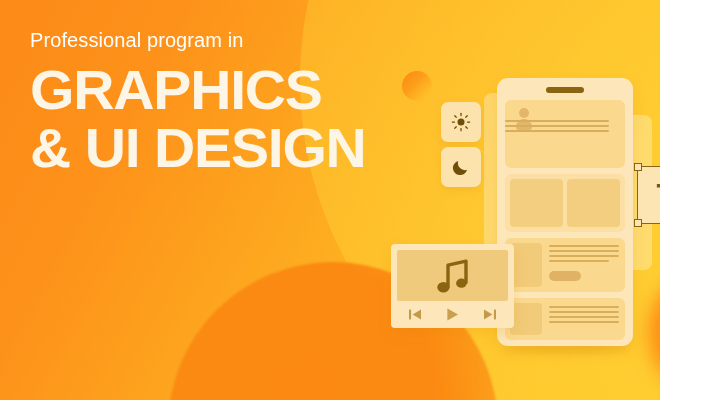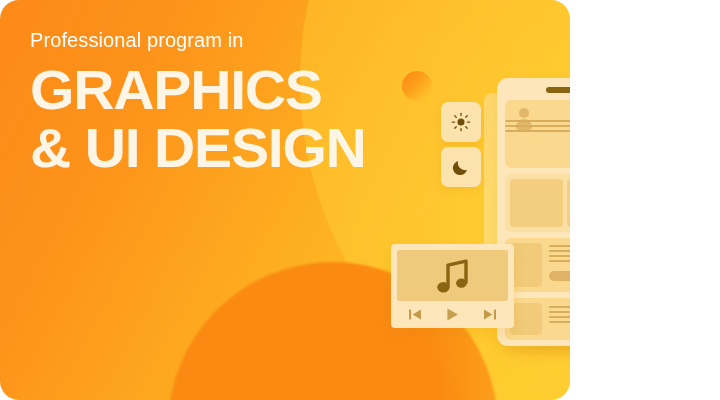--- a/index.html
+++ b/index.html
@@ -2,26 +2,25 @@
 <html><head>
 <meta charset="utf-8">
 <style>
   html, body {
     margin: 0;
     padding: 0;
     background: #ffffff;
   }
   #banner {
     position: relative;
-    width: 570px;
+    width: 660px;
     height: 400px;
     overflow: hidden;
     font-family: "Liberation Sans", sans-serif;
     background: linear-gradient(118deg, #FC8A17 0%, #FD921A 22%, #FDA91F 48%, #FEBF26 74%, #FFC92B 100%);
-    border-radius: 19px;
   }
 
   
   .bg-arc {
     position: absolute;
     border-radius: 50%;
     pointer-events: none;
   }
   #arc-top-right {
     width: 760px;

